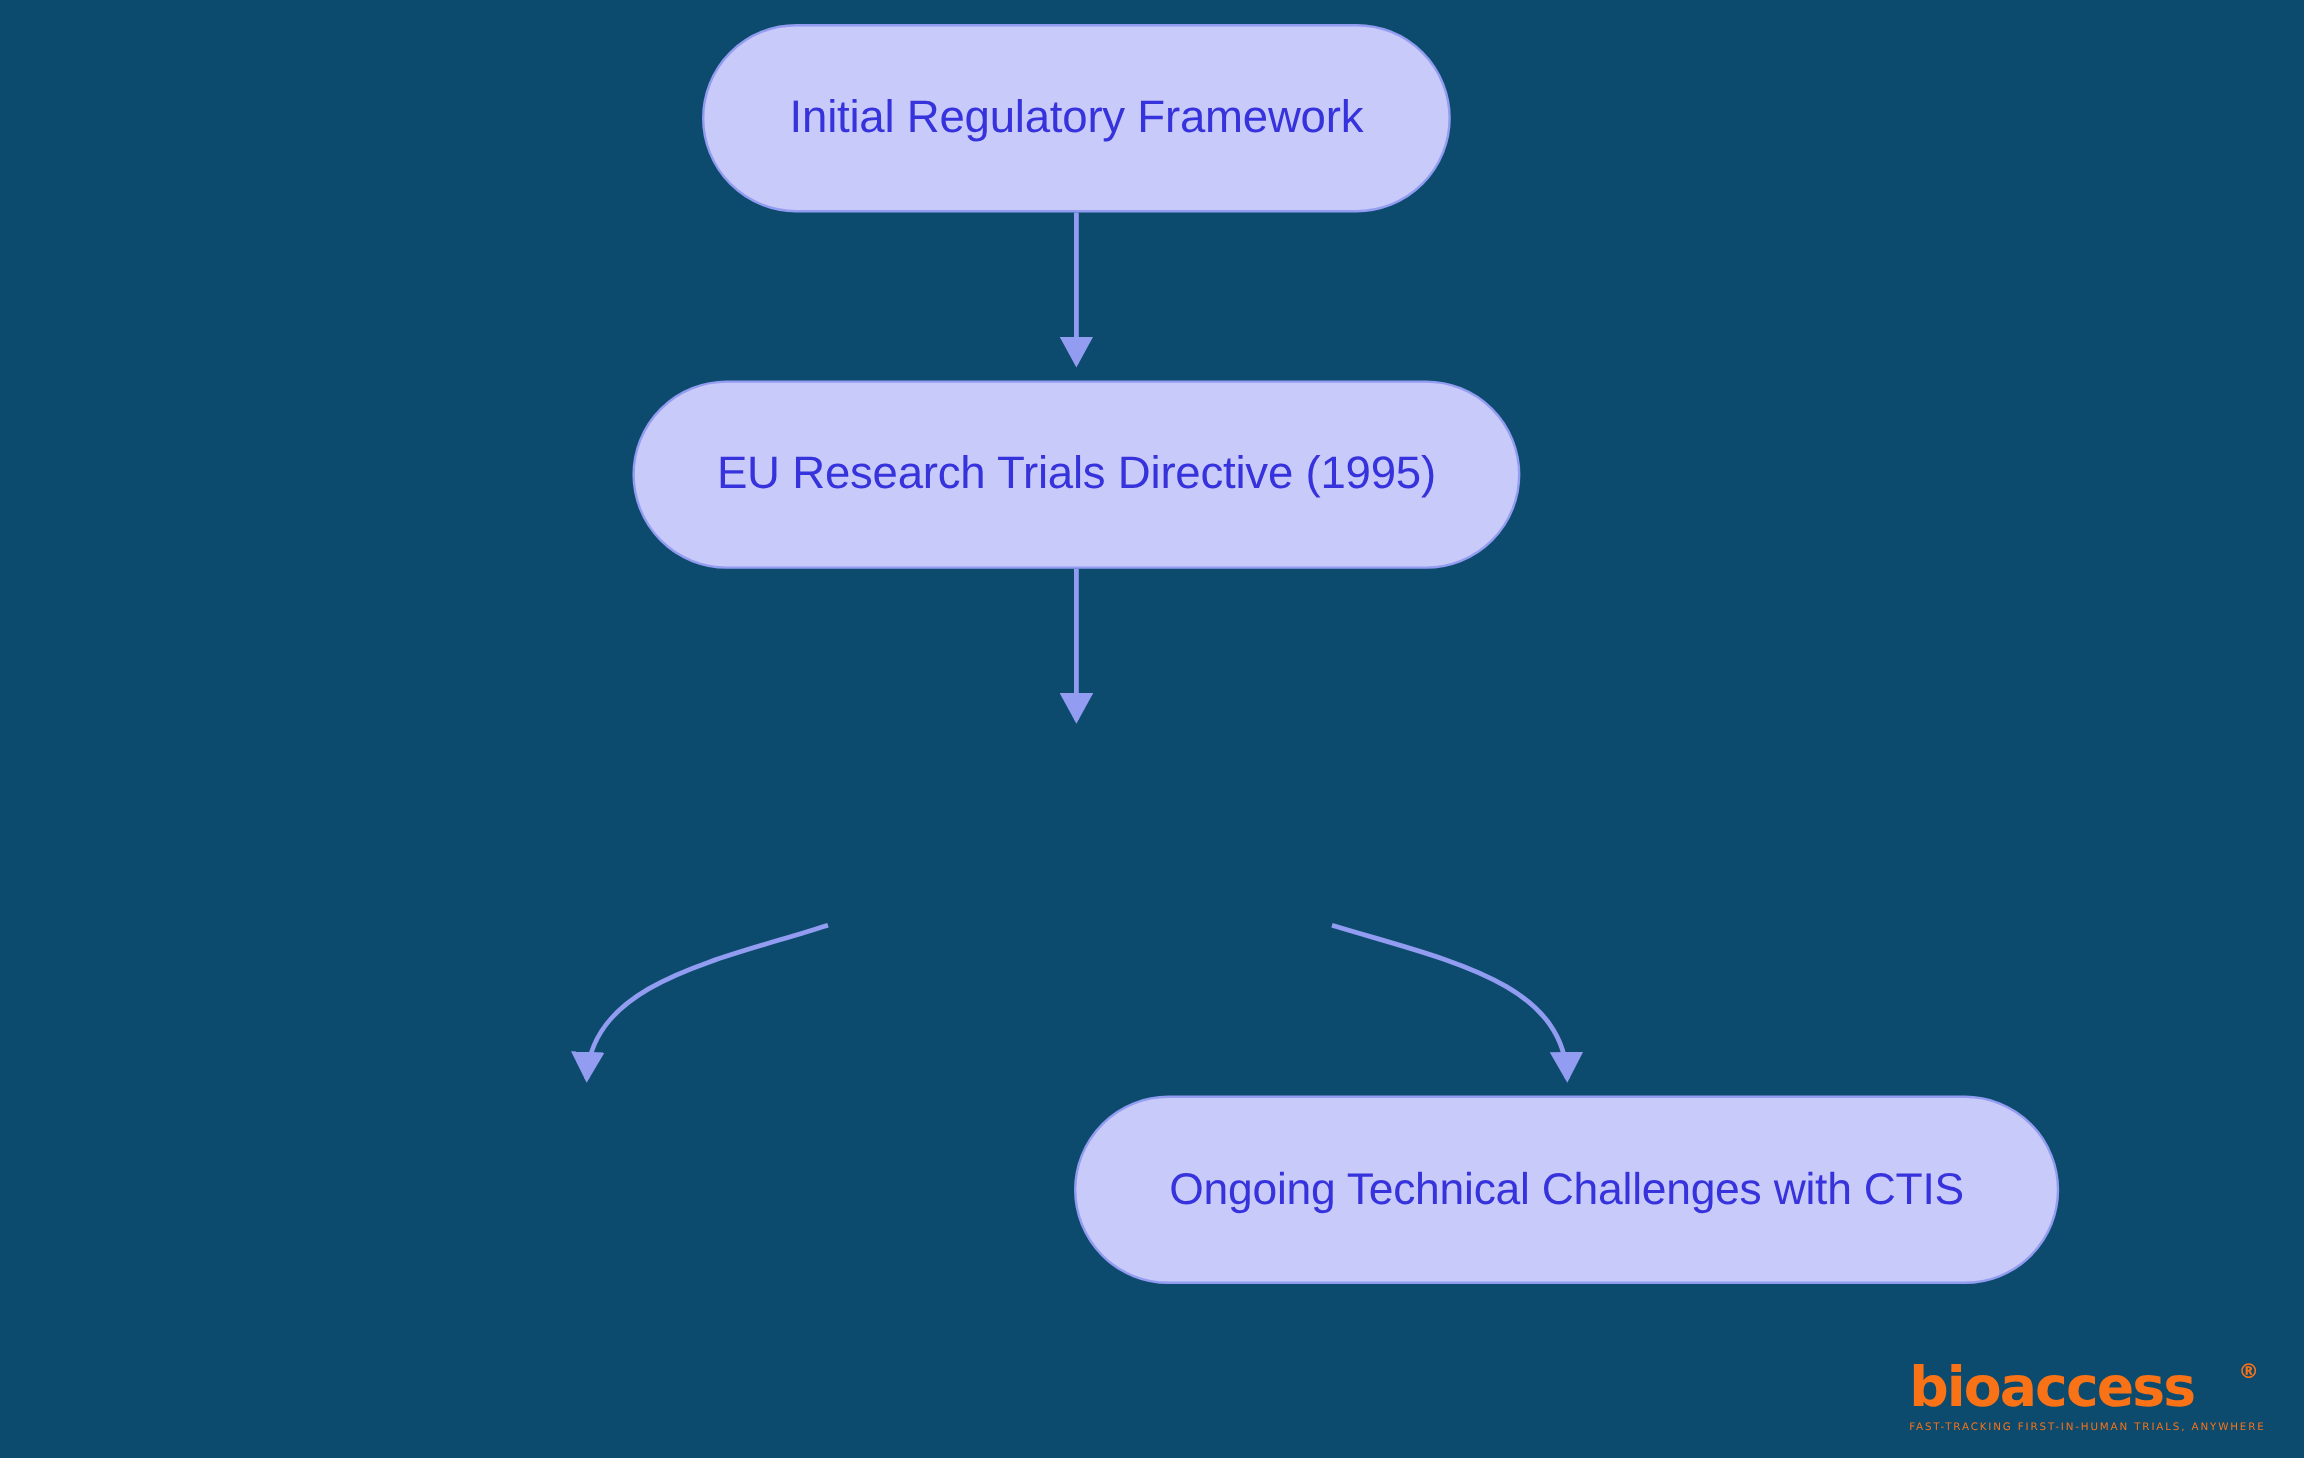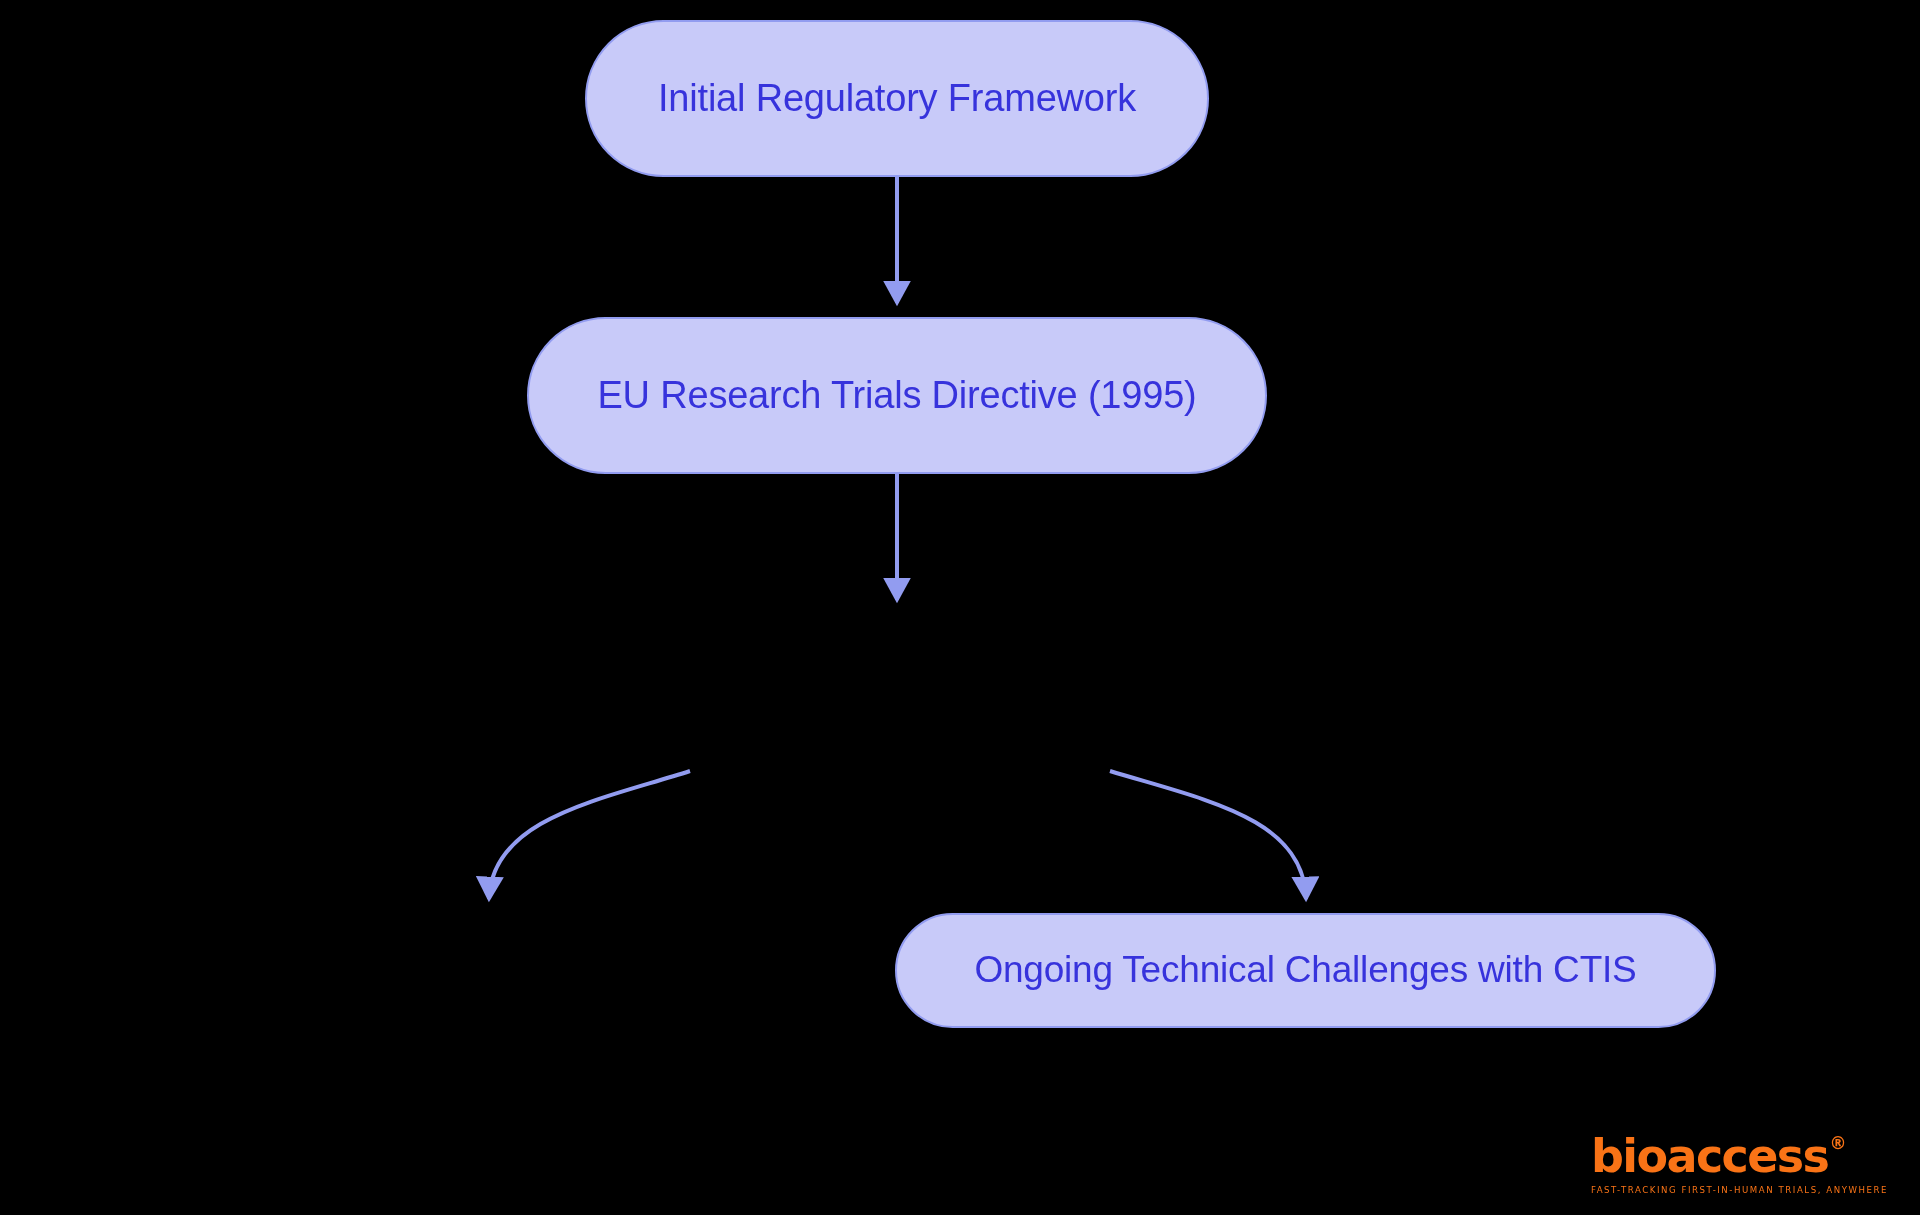--- a/index.html
+++ b/index.html
@@ -16,21 +16,21 @@
     font-family: "Liberation Sans", sans-serif;
     position: relative;
   }
 
   #flowchart-canvas {
     position: absolute;
     left: 0;
     top: 0;
     width: 1920px;
     height: 1215px;
-    background: #000000;
+    background: #0c4a6e;
   }
 
   
   #edge-layer {
     position: absolute;
     left: 0;
     top: 0;
     width: 1920px;
     height: 1215px;
     pointer-events: none;
@@ -80,38 +80,39 @@
   #node-eu-regulation-536 .node-label { font-size: 38px; }
 
   #node-transition-period {
     left: 222px; top: 913px;
     width: 534px; height: 157px;
   }
   #node-transition-period .node-label { font-size: 37px; }
 
   #node-ctis-challenges {
     left: 895px; top: 913px;
-    width: 821px; height: 115px;
+    width: 821px; height: 157px;
   }
   #node-ctis-challenges .node-label { font-size: 37px; }
 
   
   #brand-logo {
     position: absolute;
     right: 32px;
     bottom: 20px;
     z-index: 3;
     text-align: left;
     user-select: none;
   }
 
   #brand-wordmark-row {
     display: flex;
     align-items: flex-start;
     line-height: 1;
+    gap: 36px;
   }
 
   #brand-wordmark {
     color: #f97316;
     font-family: "DejaVu Sans", sans-serif;
     font-weight: 700;
     font-size: 46px;
     letter-spacing: -1.6px;
     line-height: 1;
   }

